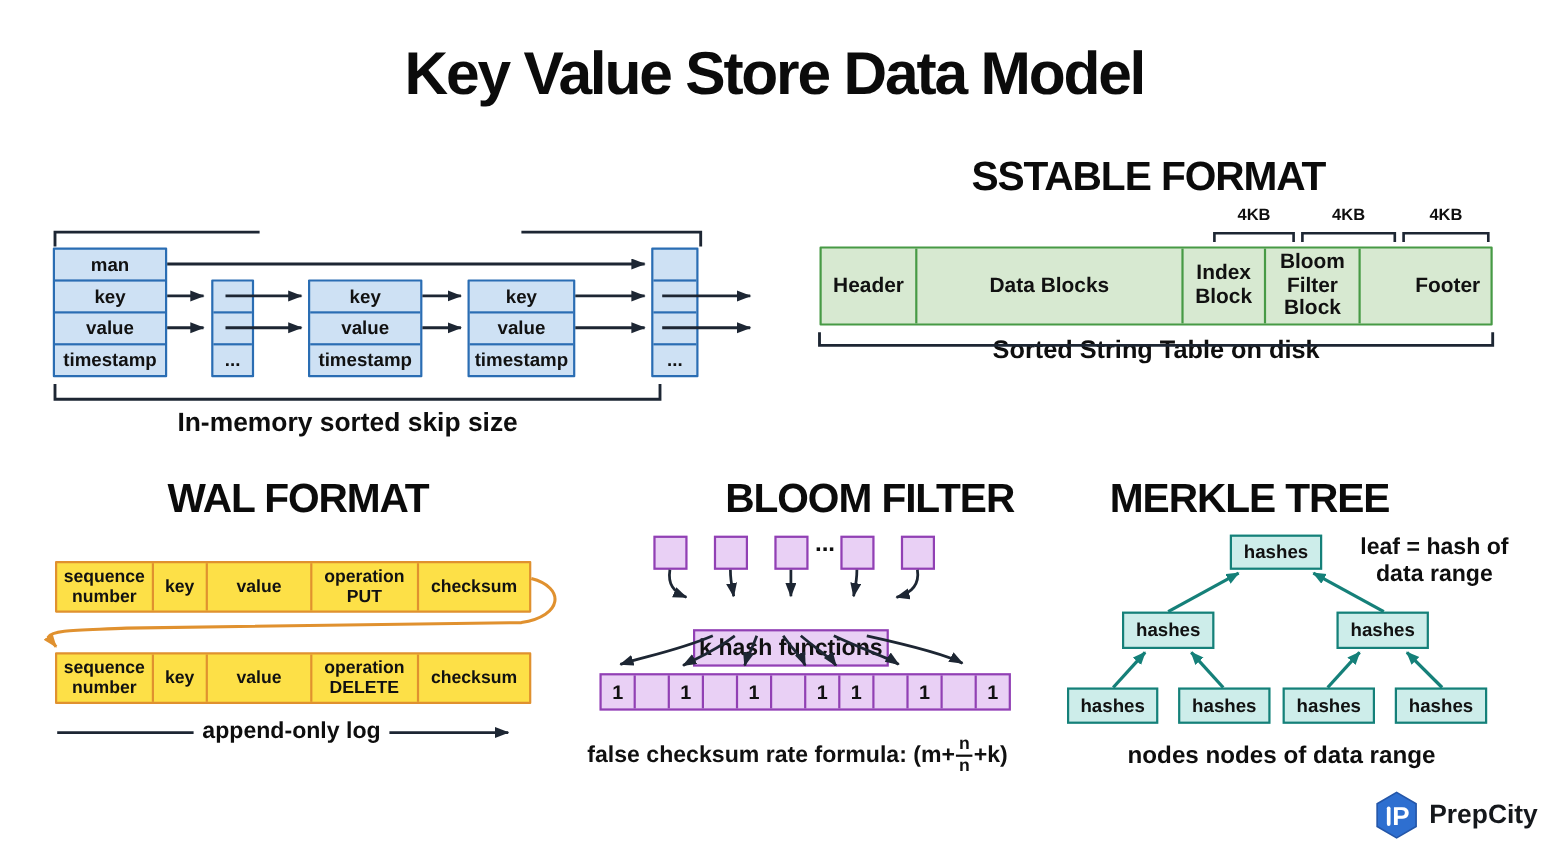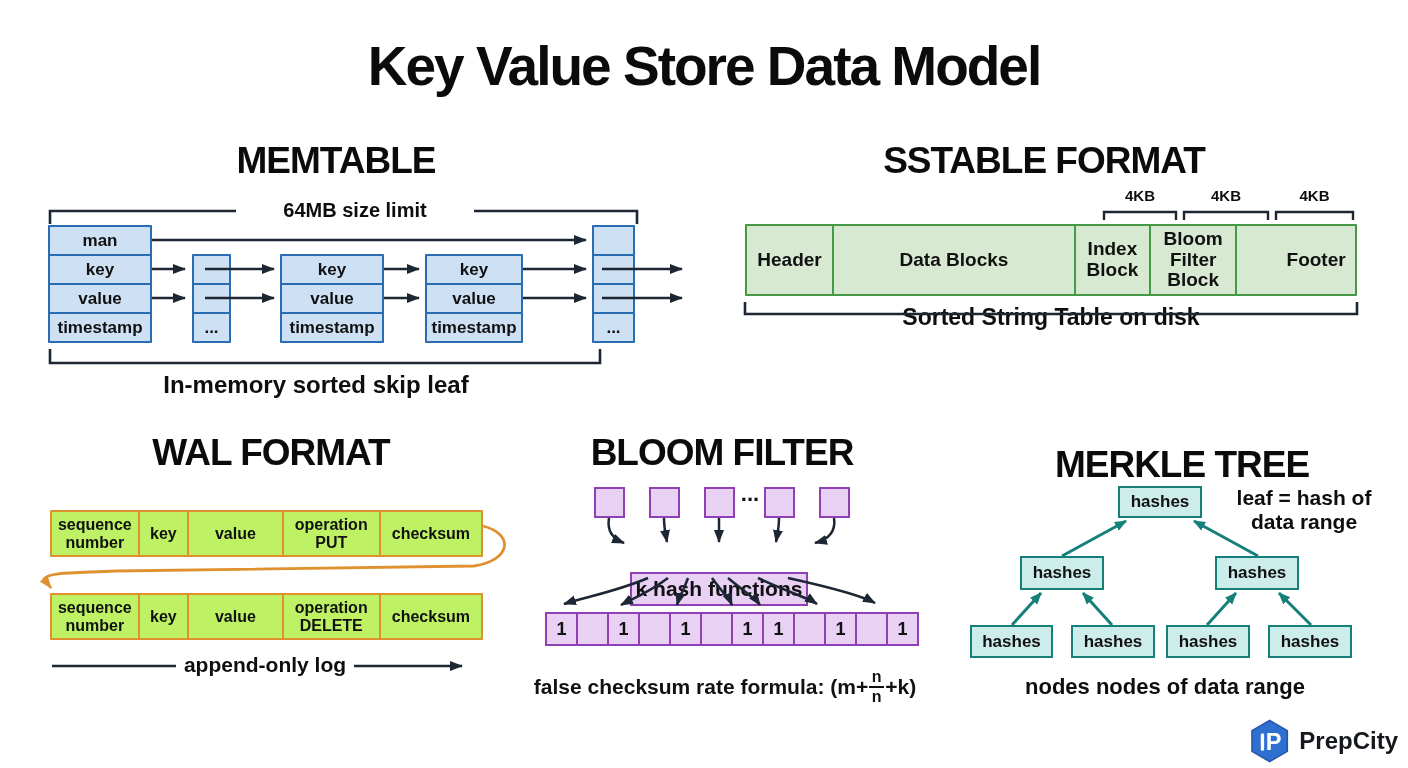--- a/index.html
+++ b/index.html
@@ -14,21 +14,21 @@
   .col .cell{flex:1;display:flex;align-items:center;justify-content:center;
              font-weight:bold;font-size:17px;border-top:2px solid #2a6db3;}
   .col .cell:first-child{border-top:none;}
   
   .rowbar{display:flex;border:2.5px solid;border-radius:1px;}
   .rowbar .seg{display:flex;align-items:center;justify-content:center;text-align:center;
                font-weight:bold;border-left:2.5px solid;line-height:1.08;}
   .rowbar .seg:first-child{border-left:none;}
   .green{background:#d7e9d1;border-color:#479a45;}
   .green .seg{border-color:#479a45;font-size:19px;}
-  .orange{background:#bef264;border-color:#e0912f;}
+  .orange{background:#fde047;border-color:#e0912f;}
   .orange .seg{border-color:#e0912f;font-size:16px;}
   .purplebox{background:#e9d0f5;border:2.5px solid #9140b4;display:flex;align-items:center;justify-content:center;font-weight:bold;}
   .bits{display:flex;border:2.5px solid #9140b4;background:#e9d0f5;}
   .bits .bit{width:29px;display:flex;align-items:center;justify-content:center;
              font-weight:bold;font-size:18px;border-left:2px solid #9140b4;}
   .bits .bit:first-child{border-left:none;}
   .tealbox{background:#cdedea;border:2.5px solid #158079;display:flex;align-items:center;justify-content:center;
            font-weight:bold;font-size:17px;}
   .formula{display:flex;align-items:center;justify-content:center;font-weight:bold;font-size:21px;white-space:nowrap;}
   .frac{display:inline-flex;flex-direction:column;align-items:center;margin:0 1px;line-height:1;}
@@ -38,22 +38,20 @@
   .boxlayer{z-index:2;}
   .logo-text{font-weight:bold;font-size:24px;color:#15181c;}
 </style>
 </head>
 <body>
 
 <div class="canvas">
 
   <div class="abs ttl" style="left:0;top:34px;width:1408px;">Key Value Store Data Model</div>
 
-  <div class="abs hd" style="left:136px;top:140px;width:400px;">MEMTABLE</div>
-  <div class="abs cap" style="left:240px;top:199px;width:230px;font-size:20px;">64MB size limit</div>
 
   <div class="abs col boxlayer" style="left:48px;top:225px;width:104px;height:118px;">
     <div class="cell">man</div>
     <div class="cell">key</div>
     <div class="cell">value</div>
     <div class="cell">timestamp</div>
   </div>
   <div class="abs col boxlayer" style="left:192px;top:254px;width:39px;height:89px;">
     <div class="cell"></div>
     <div class="cell"></div>
@@ -69,21 +67,21 @@
     <div class="cell">value</div>
     <div class="cell">timestamp</div>
   </div>
   <div class="abs col boxlayer" style="left:592px;top:225px;width:43px;height:118px;">
     <div class="cell"></div>
     <div class="cell"></div>
     <div class="cell"></div>
     <div class="cell">...</div>
   </div>
 
-  <div class="abs cap" style="left:60px;top:371px;width:512px;font-size:24px;">In-memory sorted skip leaf</div>
+  <div class="abs cap" style="left:60px;top:371px;width:512px;font-size:24px;">In-memory sorted skip size</div>
 
   <div class="abs hd" style="left:844px;top:140px;width:400px;">SSTABLE FORMAT</div>
   <div class="abs cap" style="left:1100px;top:187px;width:80px;font-size:15px;">4KB</div>
   <div class="abs cap" style="left:1184px;top:187px;width:84px;font-size:15px;">4KB</div>
   <div class="abs cap" style="left:1276px;top:187px;width:77px;font-size:15px;">4KB</div>
 
   <div class="abs rowbar green boxlayer" style="left:745px;top:224px;width:612px;height:72px;">
     <div class="seg" style="width:93px;">Header</div>
     <div class="seg" style="width:262px;">Data Blocks</div>
     <div class="seg" style="width:80px;">Index Block</div>
@@ -102,21 +100,21 @@
   </div>
   <div class="abs rowbar orange boxlayer" style="left:50px;top:593px;width:433px;height:47px;">
     <div class="seg" style="width:88px;">sequence number</div>
     <div class="seg" style="width:49px;">key</div>
     <div class="seg" style="width:95px;">value</div>
     <div class="seg" style="width:98px;">operation DELETE</div>
     <div class="seg" style="width:103px;">checksum</div>
   </div>
   <div class="abs cap" style="left:180px;top:653px;width:170px;font-size:21px;">append-only log</div>
 
-  <div class="abs hd" style="left:522px;top:432px;width:400px;">BLOOM FILTER</div>
+  <div class="abs hd" style="left:522px;top:432px;width:400px;text-align:right;">BLOOM FILTER</div>
   <div class="abs purplebox boxlayer" style="left:594px;top:487px;width:31px;height:31px;"></div>
   <div class="abs purplebox boxlayer" style="left:649px;top:487px;width:31px;height:31px;"></div>
   <div class="abs purplebox boxlayer" style="left:704px;top:487px;width:31px;height:31px;"></div>
   <div class="abs cap" style="left:737px;top:481px;width:26px;font-size:22px;">...</div>
   <div class="abs purplebox boxlayer" style="left:764px;top:487px;width:31px;height:31px;"></div>
   <div class="abs purplebox boxlayer" style="left:819px;top:487px;width:31px;height:31px;"></div>
 
   <div class="abs purplebox boxlayer" style="left:630px;top:544px;width:178px;height:34px;font-size:21px;margin-top:28px;">k hash functions</div>
 
   <div class="abs bits boxlayer" style="left:545px;top:612px;height:34px;">
@@ -137,21 +135,21 @@
   <div class="abs formula" style="left:525px;top:665px;width:400px;height:44px;">
     <span>false checksum rate formula: (m+</span>
       <span class="frac">
         <span class="fn">n</span>
         <span class="bar"></span>
         <span class="fn">n</span>
       </span>
       <span>+k)</span>
   </div>
 
-  <div class="abs hd" style="left:982px;top:432px;width:400px;margin-top:12px;">MERKLE TREE</div>
+  <div class="abs hd" style="left:936px;top:432px;width:400px;">MERKLE TREE</div>
   <div class="abs tealbox boxlayer" style="left:1118px;top:486px;width:84px;height:32px;">hashes</div>
   <div class="abs cap" style="left:1213px;top:486px;width:182px;font-size:21px;line-height:1.15;">
     <div>leaf = hash of</div>
     <div>data range</div>
   </div>
   <div class="abs tealbox boxlayer" style="left:1020px;top:556px;width:84px;height:34px;">hashes</div>
   <div class="abs tealbox boxlayer" style="left:1215px;top:556px;width:84px;height:34px;">hashes</div>
   <div class="abs tealbox boxlayer" style="left:970px;top:625px;width:83px;height:33px;">hashes</div>
   <div class="abs tealbox boxlayer" style="left:1071px;top:625px;width:84px;height:33px;">hashes</div>
   <div class="abs tealbox boxlayer" style="left:1166px;top:625px;width:84px;height:33px;">hashes</div>

